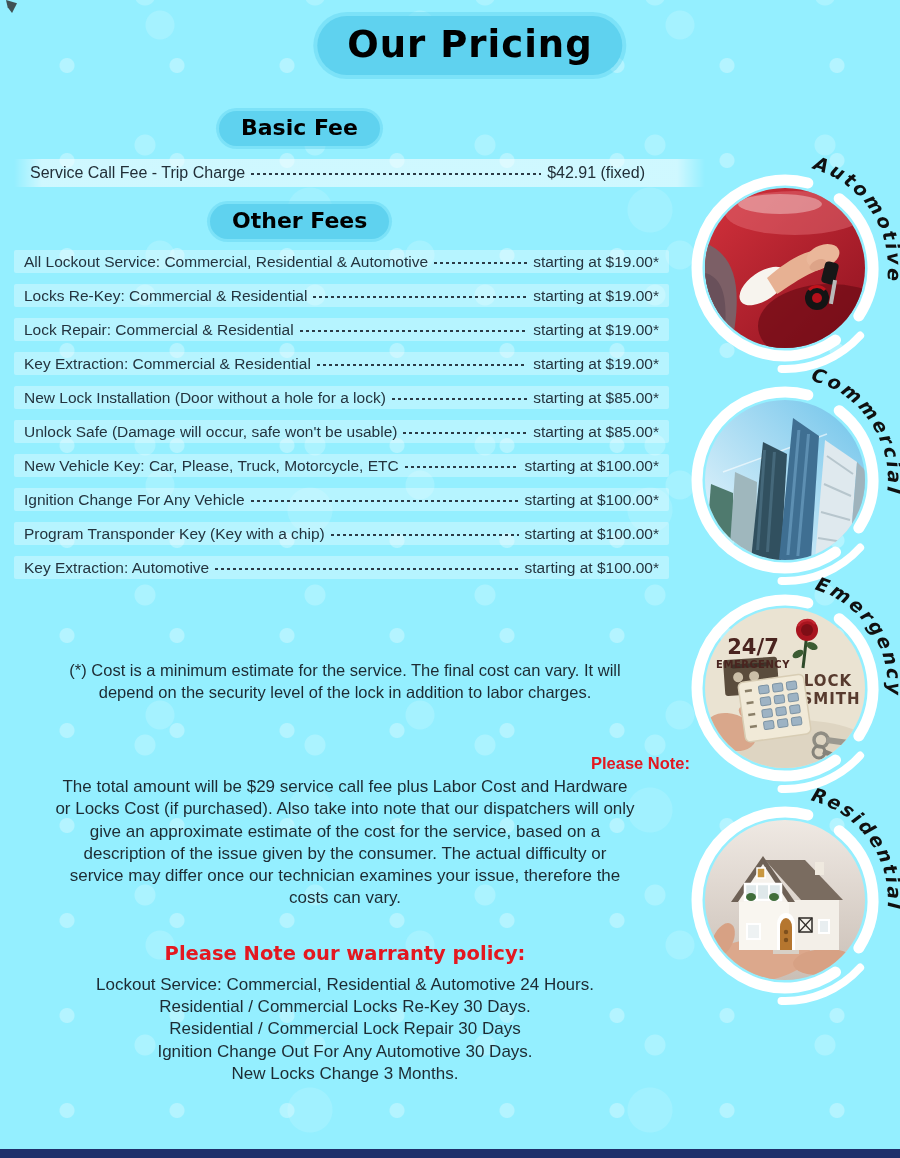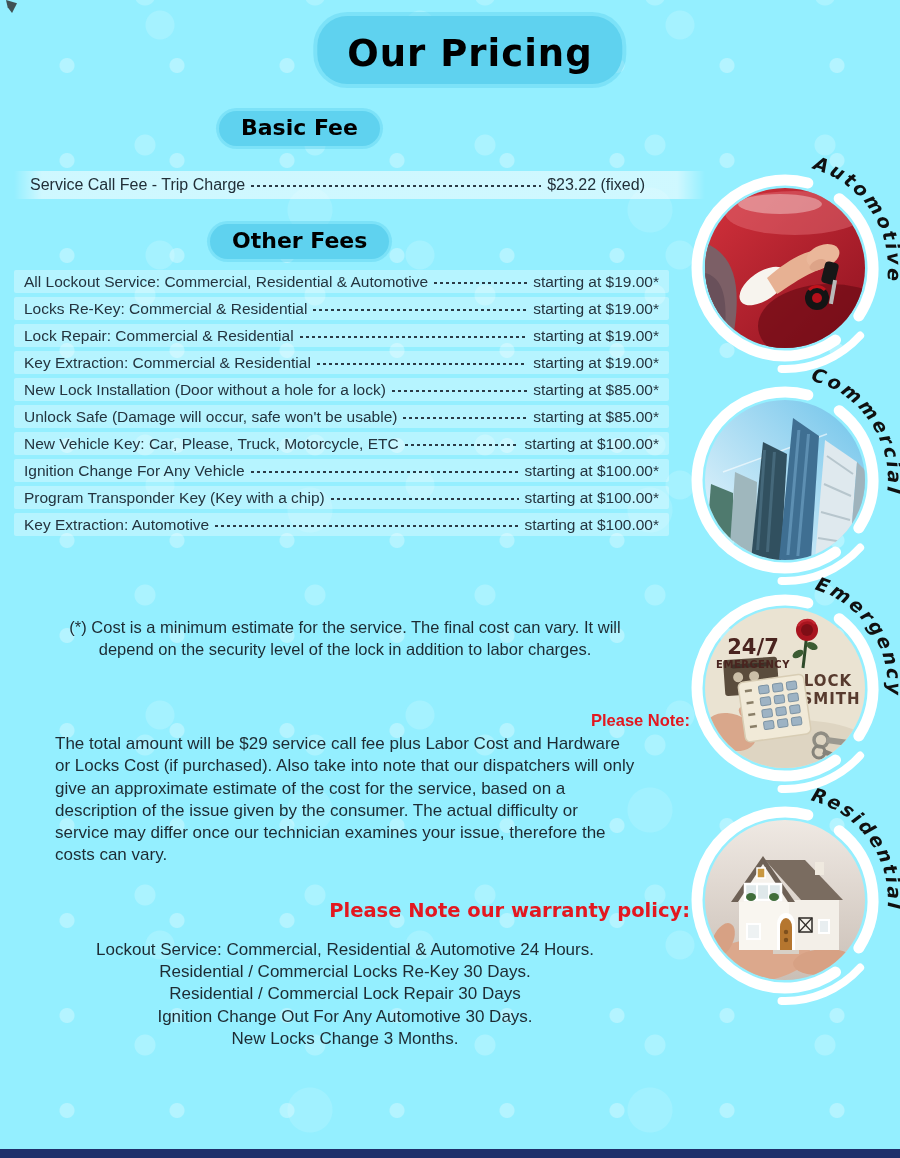--- a/index.html
+++ b/index.html
@@ -15,54 +15,54 @@
     background-size:110px 95px, 170px 150px, 260px 230px, 340px 300px;
     background-position:12px 18px, 60px 70px, 30px 140px, 140px 60px;
   }
   .corner-mark{
     position:absolute;left:6px;top:0;width:11px;height:13px;background:#2a2a2a;opacity:.8;
     clip-path:polygon(0 0,100% 25%,55% 100%,15% 55%);
   }
   .footer-bar{position:absolute;left:0;bottom:0;width:100%;height:9px;background:#1f2f6a;}
   .title-bubble{
     position:absolute;top:16px;left:calc(50% + 20px);transform:translateX(-50%);
-    background:#5fd2ef;border-radius:30px;padding:16px 30px 9px;
+    background:#5fd2ef;border-radius:30px;padding:7px 30px 9px;
     font-family:"DejaVu Sans", sans-serif;font-weight:bold;font-size:37px;letter-spacing:1px;color:#000;
     box-shadow:0 0 0 4px rgba(95,210,239,.45);
   }
   .left-col{position:absolute;left:0;top:0;width:690px;}
   .sec-bubble{
     display:inline-block;background:#5fd2ef;border-radius:18px;padding:4px 22px 6px;
     font-family:"DejaVu Sans", sans-serif;font-weight:bold;font-size:22px;color:#000;
     box-shadow:0 0 0 3px rgba(95,210,239,.45);
   }
-  .h-basic{margin:111px 0 12px 219px;}
+  .h-basic{margin:111px 0 0 219px;}
   .h-other{margin:17px 0 0 210px;}
   .basic-row{
-    margin:13px 0 8px 14px;width:615px;display:flex;align-items:center;
+    margin:13px 0 0 14px;width:615px;display:flex;align-items:center;
     font-size:16px;line-height:22px;padding:3px 60px 3px 16px;color:#222f38;
     background:linear-gradient(90deg, rgba(255,255,255,0), rgba(255,255,255,.55) 4%, rgba(255,255,255,.55) 96%, rgba(255,255,255,0));
   }
   .fee-list{margin:11px 0 0 14px;width:655px;}
   .fee-row{
     display:flex;align-items:center;background:rgba(255,255,255,.32);border-radius:2px;
-    padding:1.5px 10px;margin-bottom:4px;font-size:15.5px;line-height:20px;color:#24343f;
+    padding:1.5px 10px;margin-bottom:11px;font-size:15.5px;line-height:20px;color:#24343f;
   }
   .dash-fill{
     flex:1;height:2px;margin:0 6px;transform:translateY(1px);
     background-image:repeating-linear-gradient(90deg,#2b3b46 0 3px,transparent 3px 6px);
   }
   .price{white-space:nowrap;}
   .note{ text-align:center;font-size:16.5px;line-height:22px;color:#1d2b33;}
   .note-star{margin:80px 0 0 45px;width:600px;}
   .note-dstar{margin:39px 0 0 12px;width:665px;}
   .pn-head{margin:50px 0 0 0;text-align:right;font-size:16.5px;line-height:20px;font-weight:bold;color:#e31820;}
-  .pn-body{margin:3px 13px 0 55px;width:580px;font-size:17px;line-height:22.3px;color:#1d2b33;}
-  .w-head{margin:32px 0 0 0;text-align:right;font-family:"DejaVu Sans", sans-serif;font-weight:bold;font-size:19.5px;line-height:24px;color:#e31820;}
-  .w-items{margin-top:16px;}
+  .pn-body{margin:3px 13px 0 55px;width:580px;text-align:center;font-size:17px;line-height:22.3px;color:#1d2b33;}
+  .w-head{margin:32px 0 0 0;text-align:center;font-family:"DejaVu Sans", sans-serif;font-weight:bold;font-size:19.5px;line-height:24px;color:#e31820;}
+  .w-items{margin-top:8px;}
   .w-item{text-align:center;font-size:17px;line-height:22.3px;color:#1d2b33;}
   .category{position:absolute;left:670px;width:230px;height:230px;}
   .cat-auto{top:153px;} .cat-comm{top:365px;} .cat-emer{top:573px;} .cat-resi{top:785px;}
   .category svg{display:block;}
 </style>
 </head>
 <body>
 
 <div class="page">
 
@@ -70,21 +70,21 @@
 
   <div class="title-bubble">Our Pricing</div>
 
   <div class="left-col">
 
     <div class="sec-bubble h-basic">Basic Fee</div>
 
     <div class="basic-row">
       <span>Service Call Fee - Trip Charge</span>
       <span class="dash-fill"></span>
-      <span class="price">$23.22 (fixed)</span>
+      <span class="price">$42.91 (fixed)</span>
     </div>
 
     <div class="sec-bubble h-other">Other Fees</div>
 
     <div class="fee-list">
       <div class="fee-row">
         <span>All Lockout Service: Commercial, Residential &amp; Automotive</span>
         <span class="dash-fill"></span>
         <span class="price">starting at $19.00*</span>
       </div>

